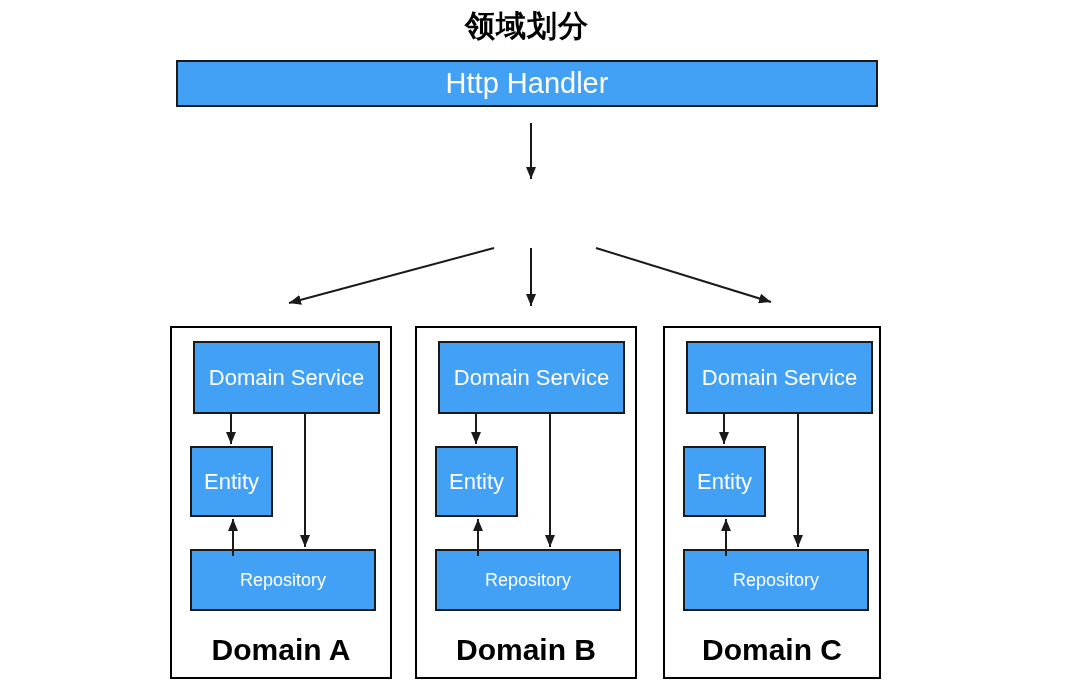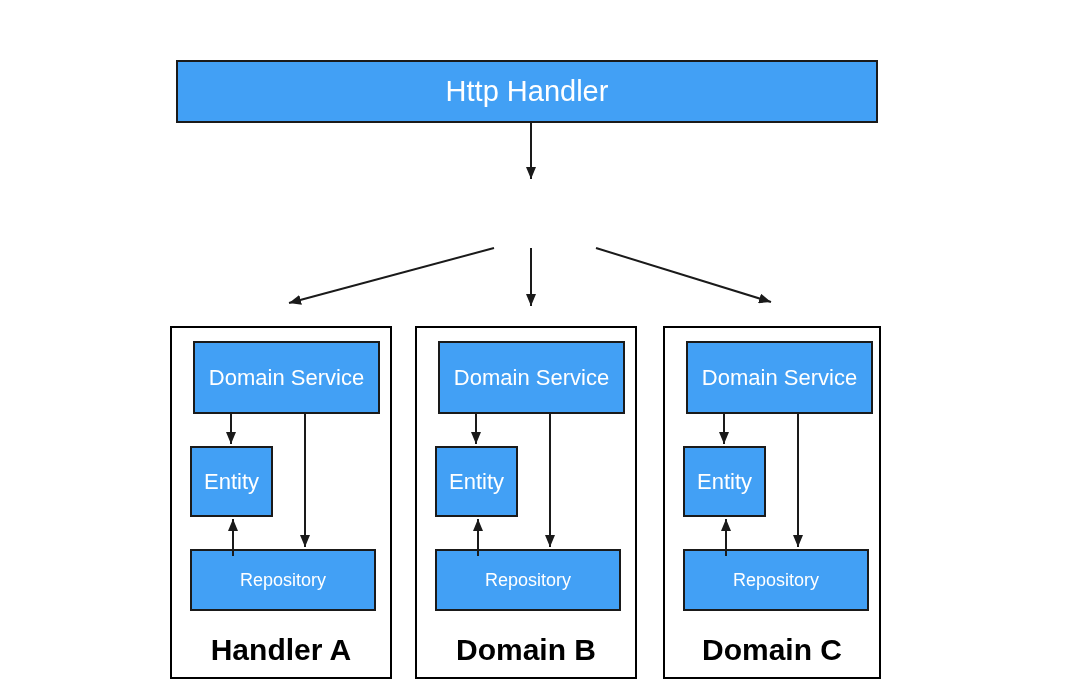--- a/index.html
+++ b/index.html
@@ -28,21 +28,21 @@
   .node{
     position:absolute;
     box-sizing:border-box;
     background:var(--node-fill);
     border:2px solid var(--node-border);
     color:var(--node-text);
     display:flex;align-items:center;justify-content:center;
     text-align:center;
   }
   .layer-node{left:176px;width:702px;font-size:29px;}
-  #http-box{top:60px;height:63px;}
+  #http-box{top:60px;height:47px;}
   #app-box{top:182px;height:64px;}
   .domain{
     position:absolute;top:326px;height:353px;
     box-sizing:border-box;
     border:2px solid var(--container-border);
     background:var(--background);
   }
   #domain-a{left:170px;width:222px;}
   #domain-b{left:415px;width:222px;}
   #domain-c{left:663px;width:218px;}
@@ -59,37 +59,38 @@
     pointer-events:none;
   }
   .edge{stroke:var(--arrow);stroke-width:2;fill:none;}
   .arrowhead{fill:var(--arrow);stroke:none;}
 </style>
 </head>
 <body>
 
 <div class="canvas">
 
+  <div class="diagram-title">领域划分</div>
 
   <div class="node layer-node" id="http-box">
     <span>Http Handler</span>
   </div>
 
 
   <div class="domain" id="domain-a">
     <div class="node ds-node">
       <span>Domain Service</span>
     </div>
     <div class="node entity-node">
       <span>Entity</span>
     </div>
     <div class="node repo-node">
       <span>Repository</span>
     </div>
-    <div class="domain-label">Handler A</div>
+    <div class="domain-label">Domain A</div>
     <svg class="edge-layer" width="222" height="353">
       <defs>
         <marker id="mA" markerWidth="6" markerHeight="5" refX="6" refY="2.5" orient="auto">
           <path class="arrowhead" d="M0,0 L6,2.5 L0,5 Z"></path>
         </marker>
       </defs>
       <line class="edge" x1="59" y1="86" x2="59" y2="116" marker-end="url(#mA)"></line>
       <line class="edge" x1="133" y1="86" x2="133" y2="219" marker-end="url(#mA)"></line>
       <line class="edge" x1="61" y1="228" x2="61" y2="191" marker-end="url(#mA)"></line>
     </svg>

